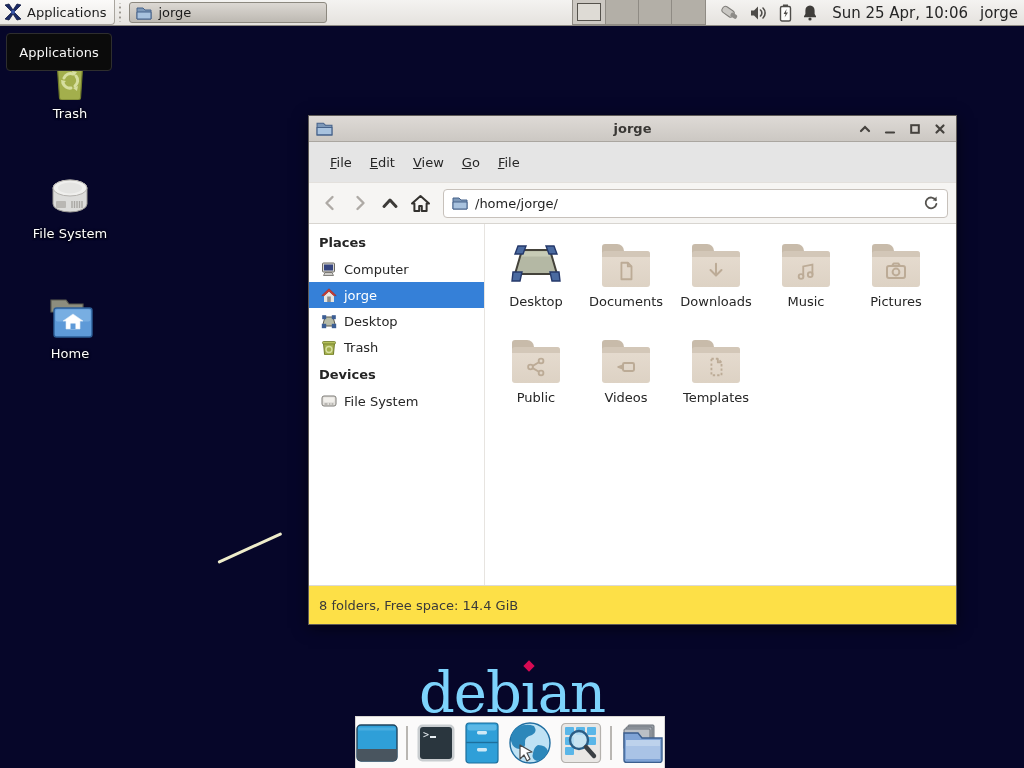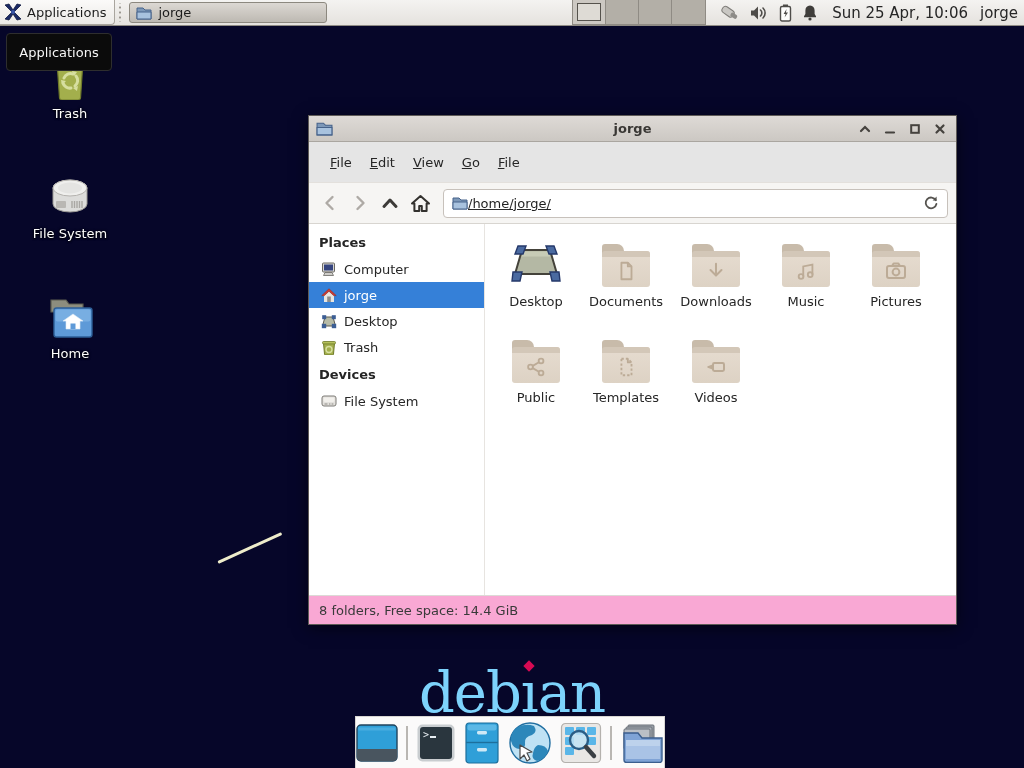--- a/index.html
+++ b/index.html
@@ -110,21 +110,21 @@
   .menu-item::first-letter { text-decoration:underline; }
 
   .toolbar {
     height:41px; background:#f6f5f3; border-bottom:1px solid #d8d5d0;
     display:flex; align-items:center; padding:0 8px; gap:4px;
   }
   .nav-btn { width:26px; height:26px; display:flex; align-items:center; justify-content:center; cursor:pointer; border-radius:3px; }
   .pathbar {
     flex:1; height:29px; margin-left:6px;
     background:#ffffff; border:1px solid #c7c1bb; border-radius:4px;
-    display:flex; align-items:center; padding:0 8px; text-decoration:underline;
+    display:flex; align-items:center; padding:0 8px; gap:7px;
   }
   .pathbar .path-text { flex:1; color:#1f1f1f; }
 
   .win-body { flex:1; display:flex; min-height:0; }
   .sidebar {
     width:176px; background:#ffffff; border-right:1px solid #e7e4e0;
     padding-top:4px; overflow:hidden;
   }
   .side-header { font-weight:bold; color:#252525; padding:7px 0 6px 10px; }
   .side-item {
@@ -156,21 +156,21 @@
     content:""; position:absolute; top:-7px; left:0; width:22px; height:12px;
     background:#c8bbaa; border-radius:3px 7px 0 0;
   }
   .folder::after {
     content:""; position:absolute; top:0; left:0; right:0; height:6px;
     background:#d3c7b8; border-radius:3px 3px 0 0;
   }
   .folder svg { position:relative; z-index:2; margin-top:4px; }
 
   .statusbar {
-    height:29px; background:#f9a8d4; border-top:1px solid #dcdad6;
+    height:39px; background:#fde047; border-top:1px solid #dcdad6;
     display:flex; align-items:center; padding-left:10px; color:#3a3a3a;
   }
 
   
   .debian {
     position:absolute; left:0; top:660px; width:1024px; text-align:center;
     font-family:"DejaVu Serif","Liberation Serif",serif;
     font-size:56px; color:#7dd3fc; letter-spacing:-1px; z-index:5;
   }
   .debian .iwrap { position:relative; }
@@ -499,39 +499,39 @@
               <path d="M8.4 10.8 L15.2 6.8 M8.4 13.2 L15.2 17.2"></path>
             </svg>
           </div>
             </div>
           <div class="glbl">Public</div>
         </div>
 
         <div class="grid-item">
           <div class="icwrap">
               <div class="folder">
+            <svg width="24" height="24" viewBox="0 0 24 24">
+              <rect x="9" y="8" width="11" height="8" rx="1.4" fill="none" stroke="#bcab96" stroke-width="2"></rect>
+              <path d="M8 10.4 L4 12 l4 1.6 z" fill="#bcab96" stroke="#bcab96" stroke-width="1.4" stroke-linejoin="round"></path>
+            </svg>
+          </div>
+            </div>
+          <div class="glbl">Videos</div>
+        </div>
+
+        <div class="grid-item">
+          <div class="icwrap">
+              <div class="folder">
             <svg width="22" height="24" viewBox="0 0 24 24" fill="none" stroke="#bcab96" stroke-width="2" stroke-linejoin="round">
               <path d="M7 3 h7 l4 4 v14 H7 z" stroke-dasharray="2.6 2.2"></path>
                   <path d="M14 3 v4 h4"></path>
             </svg>
           </div>
             </div>
           <div class="glbl">Templates</div>
-        </div>
-
-        <div class="grid-item">
-          <div class="icwrap">
-              <div class="folder">
-            <svg width="24" height="24" viewBox="0 0 24 24">
-              <rect x="9" y="8" width="11" height="8" rx="1.4" fill="none" stroke="#bcab96" stroke-width="2"></rect>
-              <path d="M8 10.4 L4 12 l4 1.6 z" fill="#bcab96" stroke="#bcab96" stroke-width="1.4" stroke-linejoin="round"></path>
-            </svg>
-          </div>
-            </div>
-          <div class="glbl">Videos</div>
         </div>
 
       </div>
     </div>
   </div>
 
   <div class="statusbar">
     <span>8 folders, Free space: 14.4 GiB</span>
   </div>
 </div>

